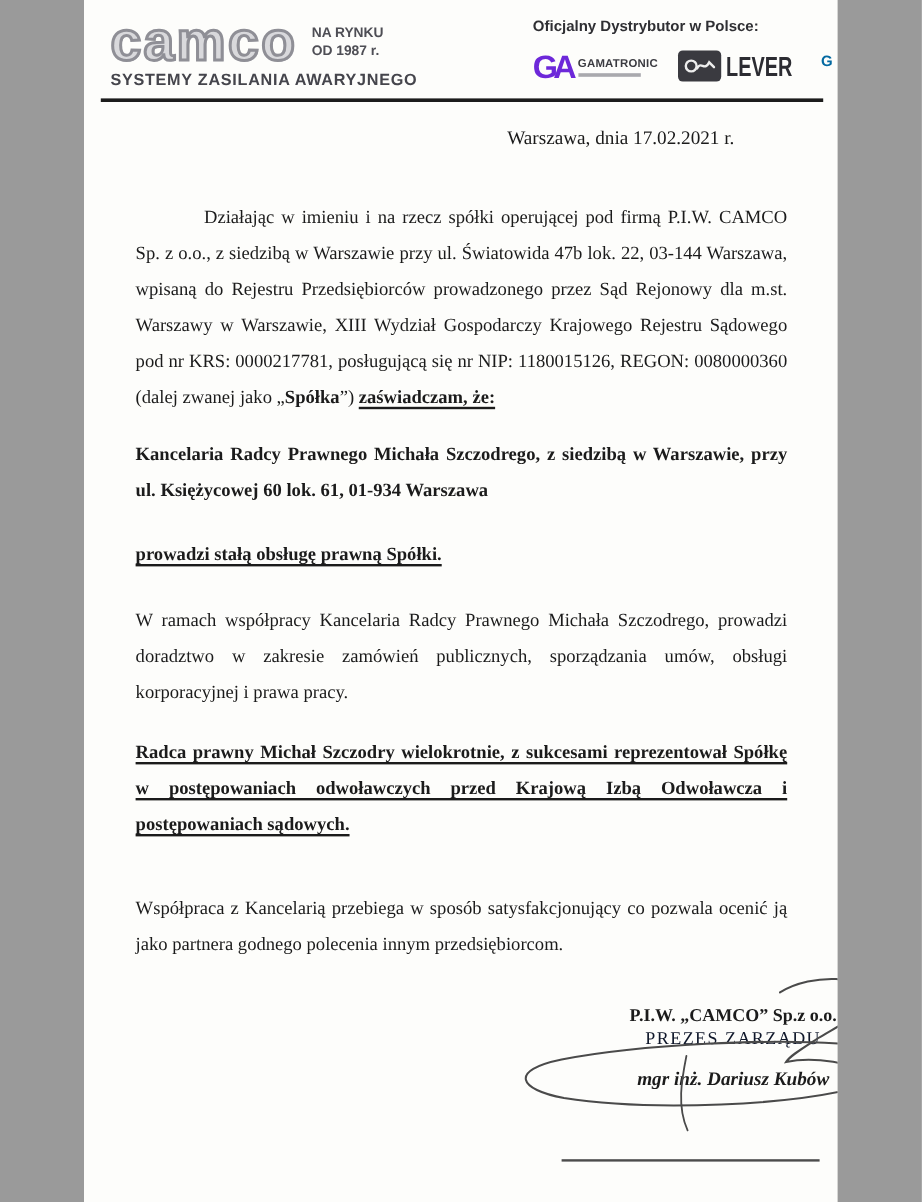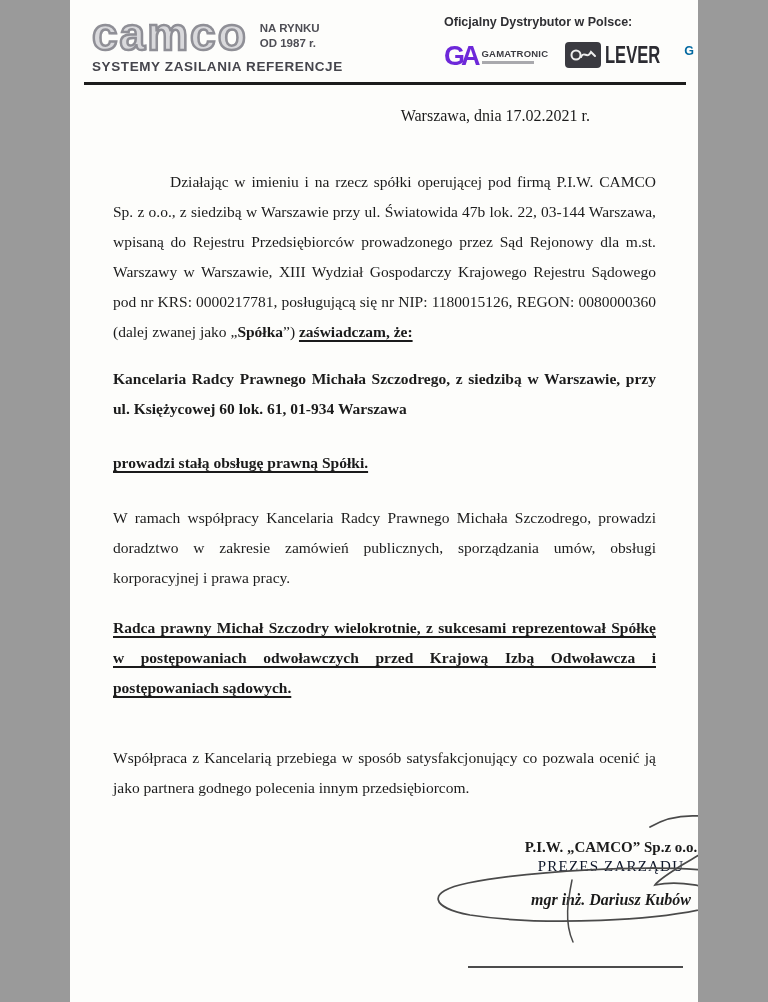--- a/index.html
+++ b/index.html
@@ -39,21 +39,21 @@
   .generex-diamond{font-size:9px;color:#55555b;margin-top:1px;line-height:9px;}
   .tescom{flex-direction:column;align-items:center;}
   .tescom-box{background:#323238;border-radius:5px;padding:0 9px 2px;}
   .tescom-name{font-family:"Liberation Sans",sans-serif;font-weight:bold;font-style:italic;
                font-size:17px;color:#f4f4f4;}
   .tescom .tiny-bar{width:66px;background:#808087;}
 
   .rule{border:none;border-top:3px solid #1c1c1c;margin:8px 12px 0 14px;}
 
   
-  .dateline{margin-top:20px;padding-right:108px;text-align:right;font-size:16px;line-height:22px;}
+  .dateline{margin-top:20px;padding-right:86px;text-align:right;font-size:16px;line-height:22px;}
   .title{margin-top:24px;text-align:center;font-weight:bold;font-size:15.5px;letter-spacing:1.5px;line-height:20px;}
   .content{margin:0 42px 0 43px;font-size:15.5px;line-height:30px;text-align:justify;}
   .p1{margin-top:40px;text-indent:57px;}
   .p2{margin-top:17px;font-weight:bold;}
   .p3{margin-top:24px;font-weight:bold;}
   .p4{margin-top:25px;}
   .p5{margin-top:20px;font-weight:bold;}
   .p6{margin-top:40px;}
   .bold{font-weight:bold;}
   .u{text-decoration:underline;text-decoration-thickness:1.5px;text-underline-offset:3px;}
@@ -74,21 +74,21 @@
 
   <div class="header">
     <div class="brand">
       <div class="brand-row">
         <span class="camco">camco</span>
         <span class="since">
           <div>NA RYNKU</div>
           <div>OD 1987 r.</div>
         </span>
       </div>
-      <div class="brand-tagline">SYSTEMY ZASILANIA REFERENCJE</div>
+      <div class="brand-tagline">SYSTEMY ZASILANIA AWARYJNEGO</div>
     </div>
 
     <div class="dist">
       <div class="dist-label">Oficjalny Dystrybutor w Polsce:</div>
       <div class="partners">
 
         <div class="partner gamatronic">
           <span class="ga-mark">GA</span>
           <span class="ga-col">
             <span class="ga-name">GAMATRONIC</span>

